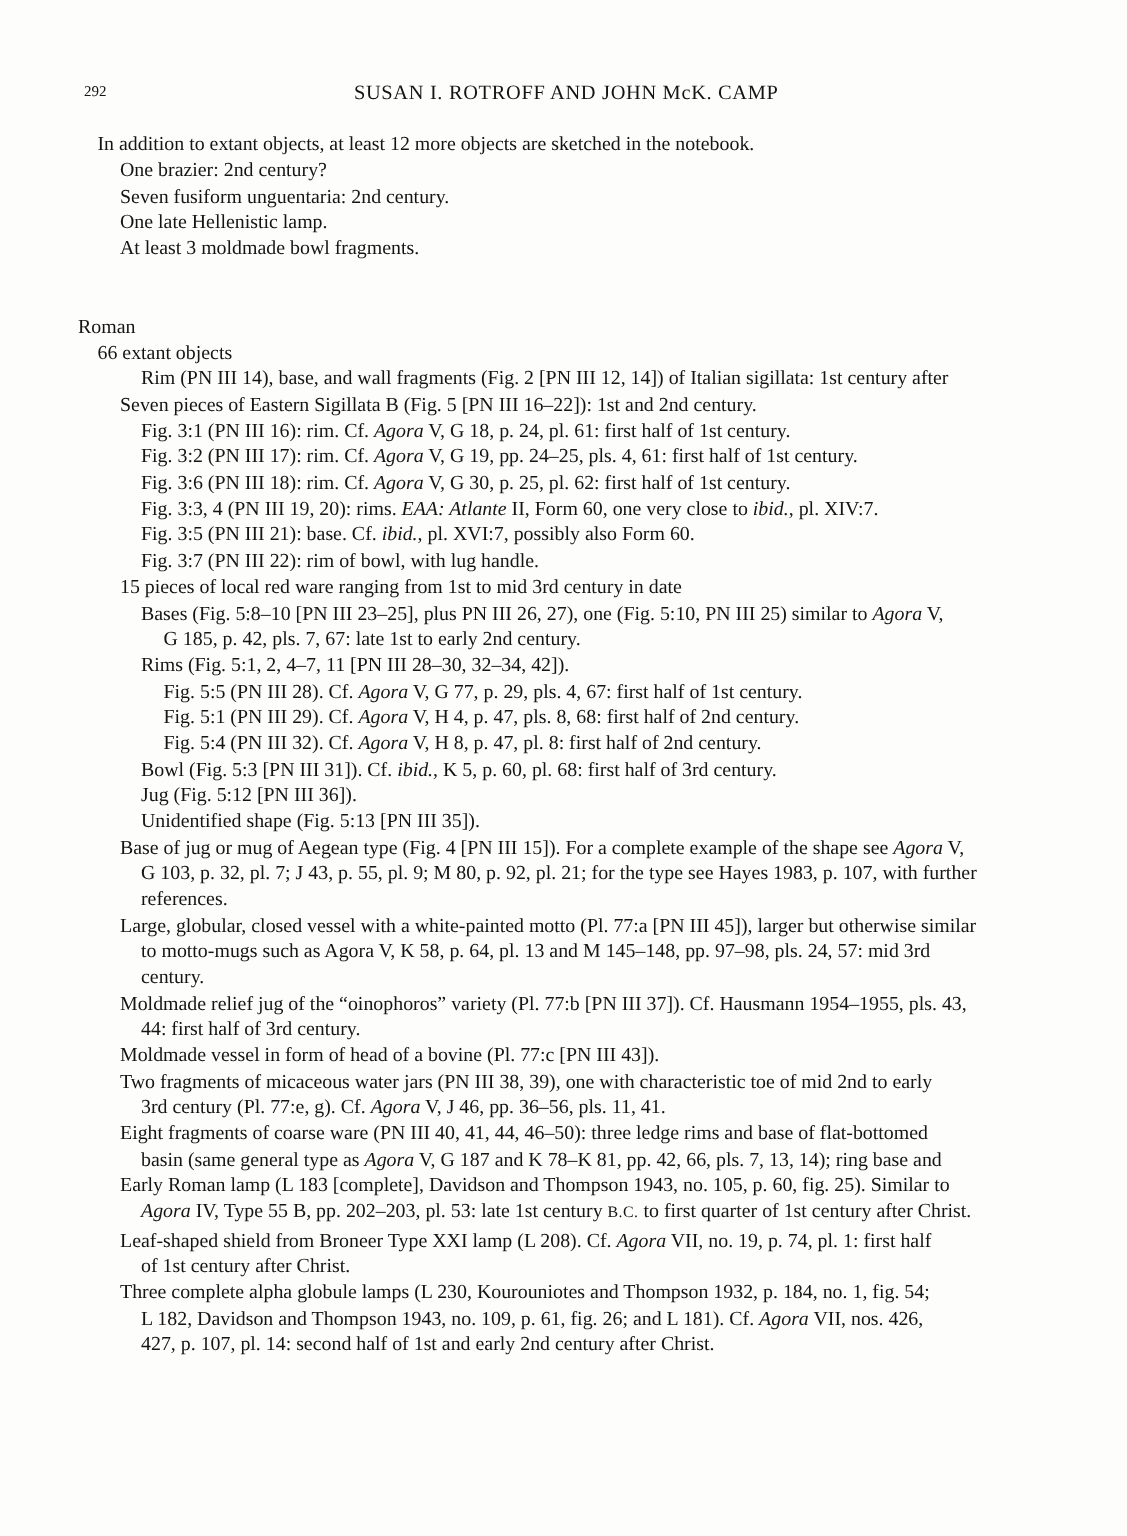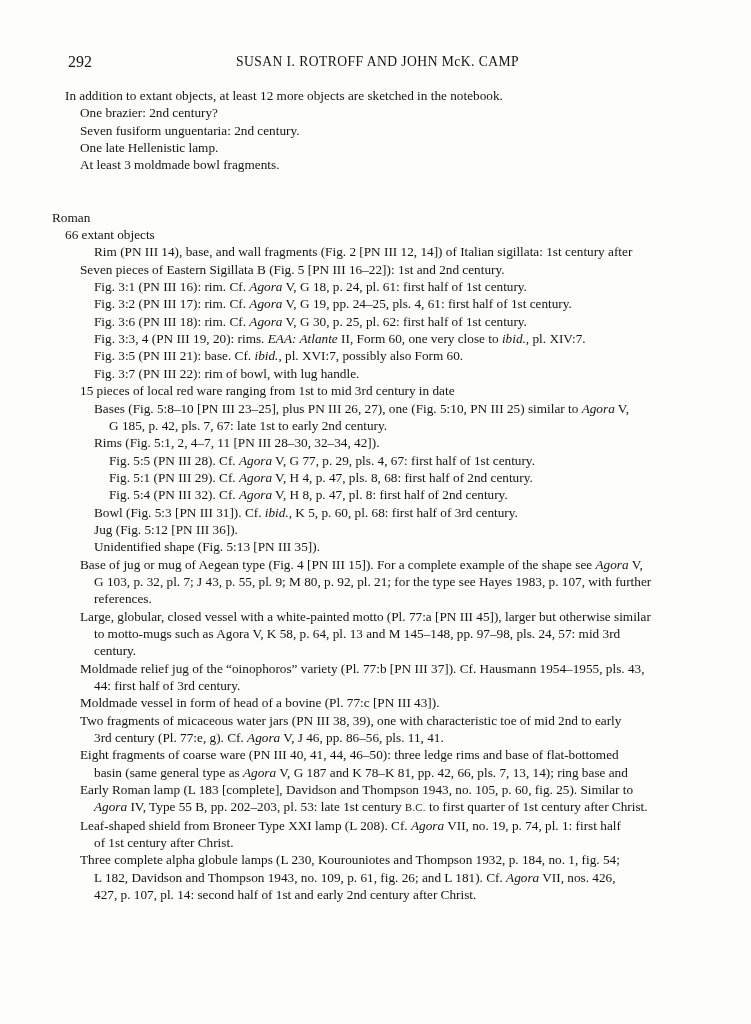--- a/index.html
+++ b/index.html
@@ -6,22 +6,22 @@
   .page {
     position:relative;
     width:751px; height:1024px;
     background:#fdfdfb;
     font-family:"Liberation Serif", serif;
     color:#161412;
     overflow:hidden;
     margin:0 auto;
   }
   .pagenum {
-    position:absolute; left:68px; top:54px;
-    font-size:16px; line-height:16px;text-align:right;
+    position:absolute; left:56px; top:54px;
+    font-size:10px; line-height:16px;text-align:right;
   }
   .runhead {
     position:absolute; left:2px; top:54px; width:751px;
     text-align:center;
     font-size:13.6px; line-height:16px;
     letter-spacing:0.45px;
   }
   .content {
     position:absolute; left:52px; top:87px; width:668px;
   }
@@ -79,21 +79,21 @@
         <div class="line indent-2"><span>Base of jug or mug of Aegean type (Fig. 4 [PN III 15]). For a complete example of the shape see </span><span class="it">Agora</span><span> V,</span></div>
         <div class="line indent-3"><span>G 103, p. 32, pl. 7; J 43, p. 55, pl. 9; M 80, p. 92, pl. 21; for the type see Hayes 1983, p. 107, with further</span></div>
         <div class="line indent-3"><span>references.</span></div>
         <div class="line indent-2"><span>Large, globular, closed vessel with a white-painted motto (Pl. 77:a [PN III 45]), larger but otherwise similar</span></div>
         <div class="line indent-3"><span>to motto-mugs such as Agora V, K 58, p. 64, pl. 13 and M 145–148, pp. 97–98, pls. 24, 57: mid 3rd</span></div>
         <div class="line indent-3"><span>century.</span></div>
         <div class="line indent-2"><span>Moldmade relief jug of the “oinophoros” variety (Pl. 77:b [PN III 37]). Cf. Hausmann 1954–1955, pls. 43,</span></div>
         <div class="line indent-3"><span>44: first half of 3rd century.</span></div>
         <div class="line indent-2"><span>Moldmade vessel in form of head of a bovine (Pl. 77:c [PN III 43]).</span></div>
         <div class="line indent-2"><span>Two fragments of micaceous water jars (PN III 38, 39), one with characteristic toe of mid 2nd to early</span></div>
-        <div class="line indent-3"><span>3rd century (Pl. 77:e, g). Cf. </span><span class="it">Agora</span><span> V, J 46, pp. 86–56, pls. 11, 41.</span></div>
+        <div class="line indent-3"><span>3rd century (Pl. 77:e, g). Cf. </span><span class="it">Agora</span><span> V, J 46, pp. 36–56, pls. 11, 41.</span></div>
         <div class="line indent-2"><span>Eight fragments of coarse ware (PN III 40, 41, 44, 46–50): three ledge rims and base of flat-bottomed</span></div>
         <div class="line indent-3"><span>basin (same general type as </span><span class="it">Agora</span><span> V, G 187 and K 78–K 81, pp. 42, 66, pls. 7, 13, 14); ring base and</span></div>
         <div class="line indent-2"><span>Early Roman lamp (L 183 [complete], Davidson and Thompson 1943, no. 105, p. 60, fig. 25). Similar to</span></div>
         <div class="line indent-3"><span class="it">Agora</span><span> IV, Type 55 B, pp. 202–203, pl. 53: late 1st century </span><span class="sc">B.C.</span><span> to first quarter of 1st century after Christ.</span></div>
         <div class="line indent-2"><span>Leaf-shaped shield from Broneer Type XXI lamp (L 208). Cf. </span><span class="it">Agora</span><span> VII, no. 19, p. 74, pl. 1: first half</span></div>
         <div class="line indent-3"><span>of 1st century after Christ.</span></div>
         <div class="line indent-2"><span>Three complete alpha globule lamps (L 230, Kourouniotes and Thompson 1932, p. 184, no. 1, fig. 54;</span></div>
         <div class="line indent-3"><span>L 182, Davidson and Thompson 1943, no. 109, p. 61, fig. 26; and L 181). Cf. </span><span class="it">Agora</span><span> VII, nos. 426,</span></div>
         <div class="line indent-3"><span>427, p. 107, pl. 14: second half of 1st and early 2nd century after Christ.</span></div>
       </div>

